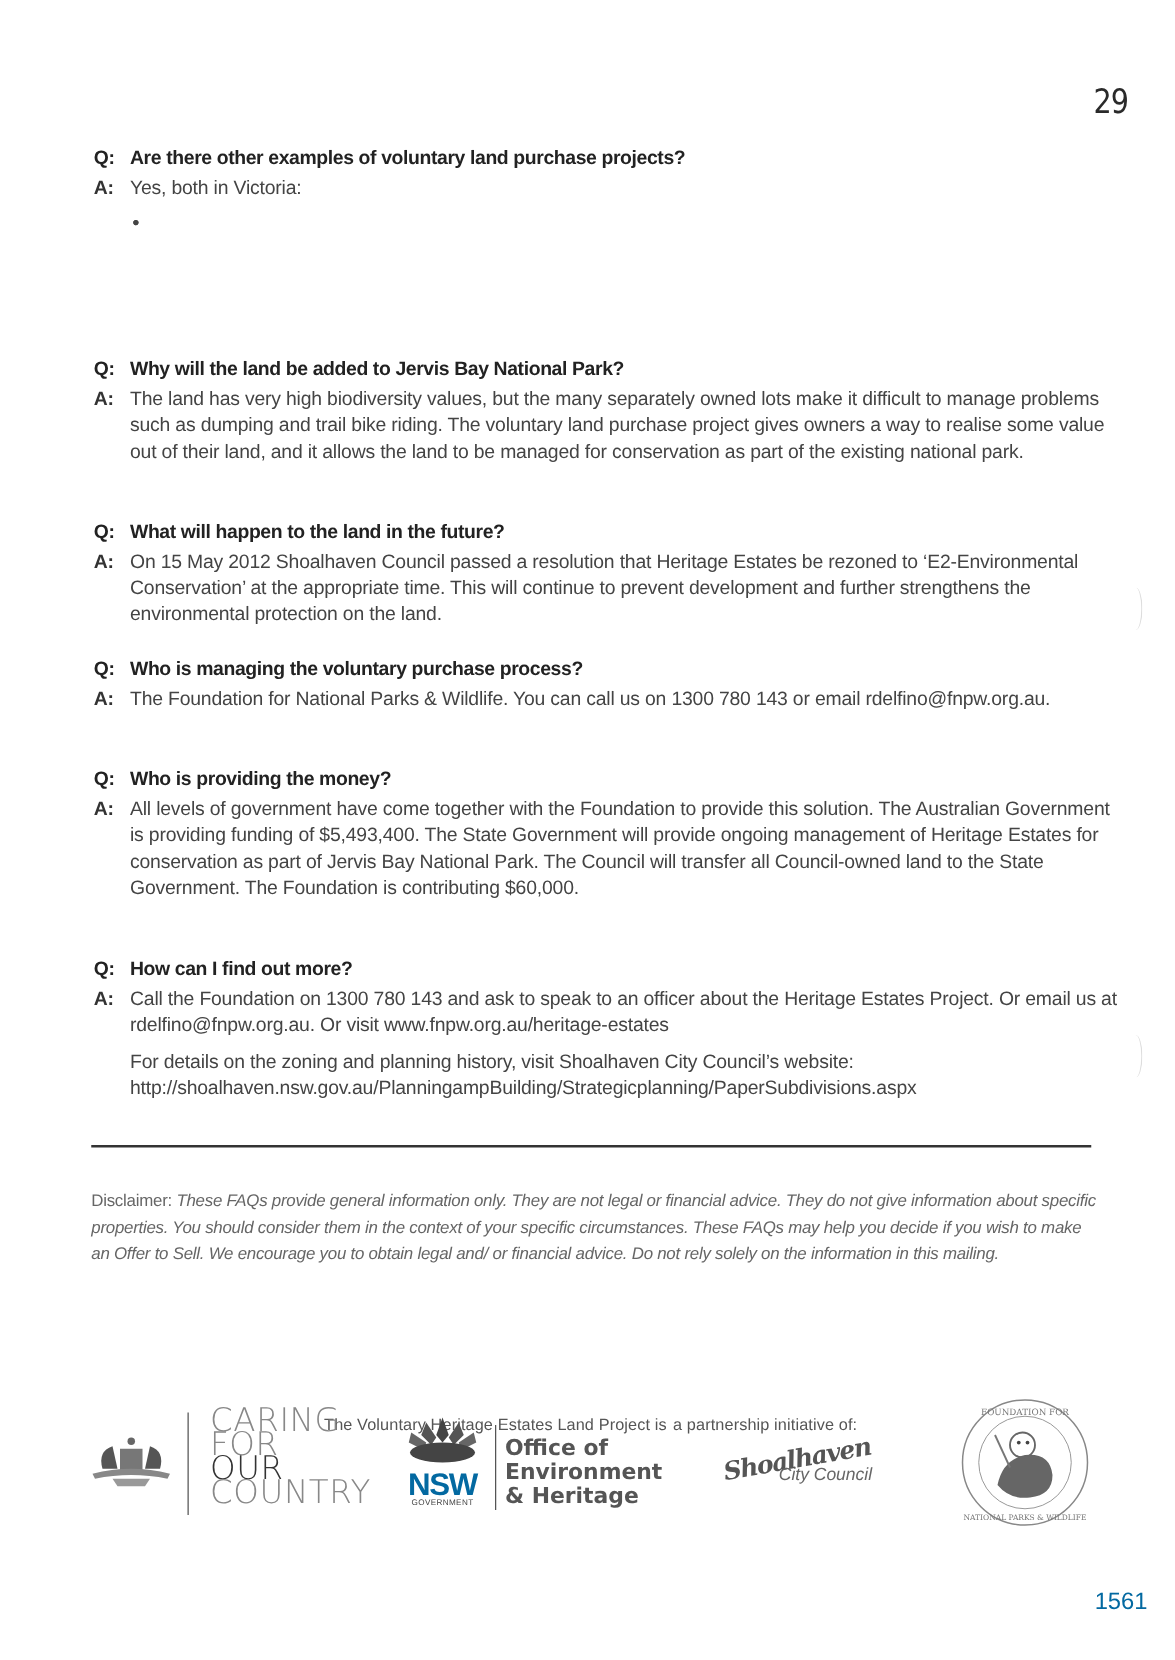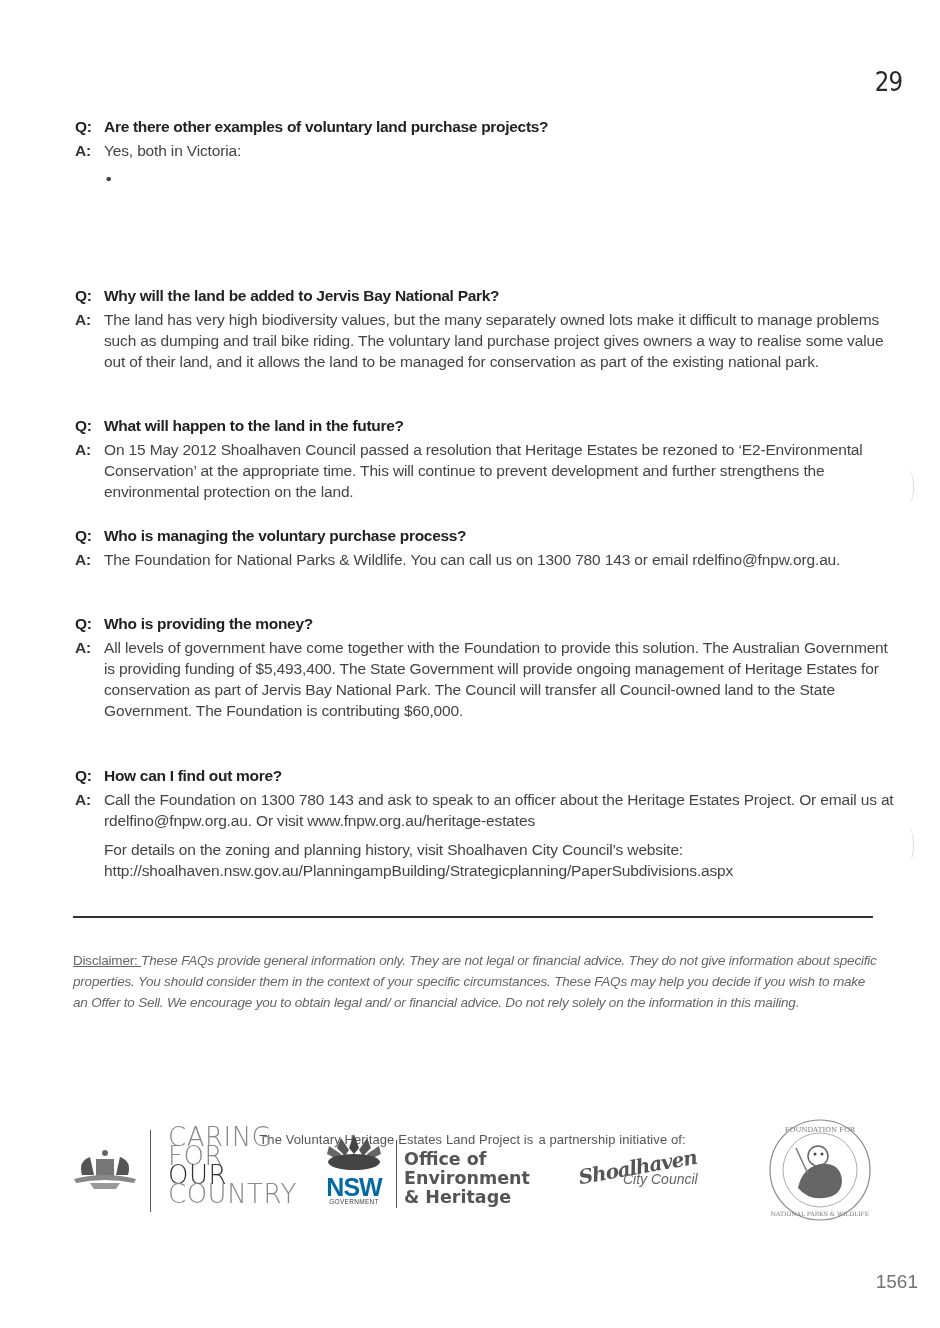--- a/index.html
+++ b/index.html
@@ -24,21 +24,21 @@
     .body-txt { flex: 1; }
     .bullets { margin: 6px 0 0 0; padding: 0 0 0 47px; list-style: none; }
     .bullets li { position: relative; padding-left: 0; font-size: 15.5px; line-height: 21px; color: #444; margin-bottom: 7px; }
     .bullet-dot { position: absolute; left: -16px; top: 0; }
     .para2 { margin-top: 8px; }
     .rule { position: absolute; top: 916px; left: 73px; width: 800px; height: 2px; background: #333; }
     .disclaimer {
       position: absolute; top: 950px; left: 73px; width: 810px;
       font-size: 13.5px; line-height: 21px; color: #666; letter-spacing: -0.2px;
     }
-    .disclaimer .lead { font-style: normal; text-decoration: underline; }
+    .disclaimer .lead { font-style: normal; }
     .disclaimer .it { font-style: italic; }
     .partner-line {
       position: absolute; top: 1088px; left: 0; width: 940px; text-align: center;
       font-size: 13px; color: #555; letter-spacing: 0.1px; margin-top: 44px;
     }
     .partner-line span { margin-left: 5px; }
     .logo { position: absolute; }
     .crest { left: 70px; top: 1145px; width: 70px; height: 50px; }
     .cfoc-bar { left: 150px; top: 1130px; width: 1px; height: 82px; background: #555; }
     .cfoc { left: 168px; top: 1128px; font-family: "DejaVu Sans", sans-serif; font-size: 26px; line-height: 19px; color: #888; font-weight: 200; letter-spacing: 0.5px; }
@@ -46,21 +46,21 @@
     .nsw { left: 318px; top: 1132px; width: 72px; text-align: center; }
     .nsw-flower { width: 66px; height: 40px; }
     .nsw-word { font-family: Liberation Sans, sans-serif; font-weight: bold; font-size: 25px; line-height: 22px; color: #0369a1; letter-spacing: -1px; }
     .nsw-gov { font-size: 6.5px; color: #444; letter-spacing: 0.3px; }
     .oeh-bar { left: 396px; top: 1140px; width: 1px; height: 68px; background: #555; }
     .oeh { left: 404px; top: 1150px; font-family: "DejaVu Sans", sans-serif; font-size: 17.5px; line-height: 19px; color: #555; font-weight: bold; }
     .shoal { left: 578px; top: 1155px; width: 150px; height: 50px; }
     .shoal-script { position: absolute; left: 0; top: 0; font-family: "DejaVu Serif", serif; font-style: italic; font-weight: bold; font-size: 20px; color: #555; transform: rotate(-10deg); letter-spacing: -1px; }
     .shoal-sub { position: absolute; left: 45px; top: 16px; font-style: italic; font-size: 14px; color: #666; }
     .fnpw { left: 768px; top: 1118px; width: 104px; height: 104px; }
-    .doc-id { position: absolute; top: 1271px; right: 22px; font-family: "Liberation Sans", sans-serif; font-size: 19px; color: #737373; }
+    .doc-id { position: absolute; top: 1271px; right: 22px; font-family: "Liberation Sans", sans-serif; font-size: 19px; color: #0369a1; }
     .edge-mark { position: absolute; right: 26px; width: 10px; height: 34px; border-right: 1px solid #ddd; border-radius: 50%; }
   </style>
 </head>
 <body>
 
 <div class="page-num">29</div>
 
 <div class="edge-mark" style="top:470px"></div>
 <div class="edge-mark" style="top:828px"></div>
 

